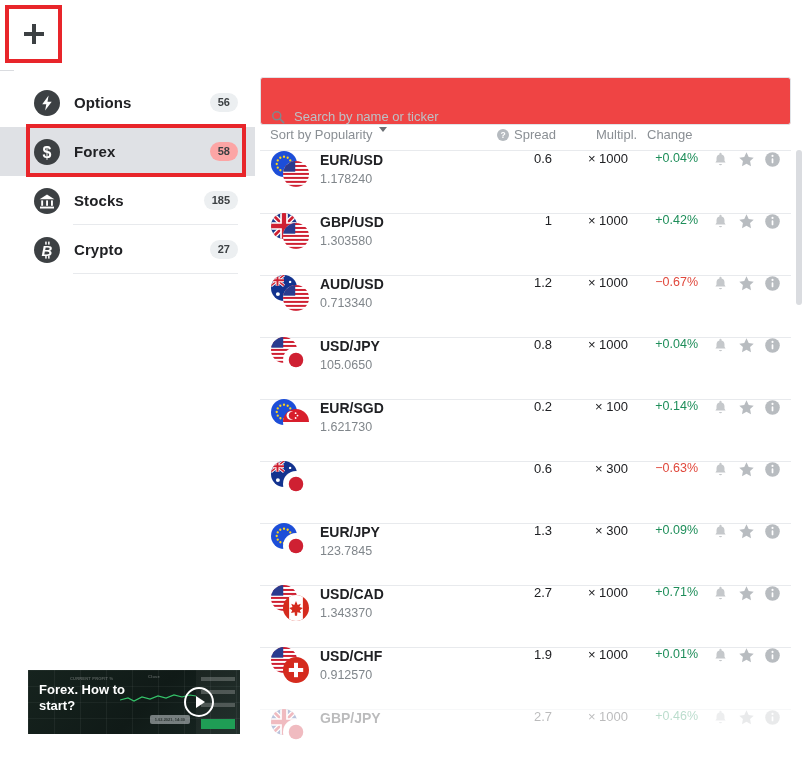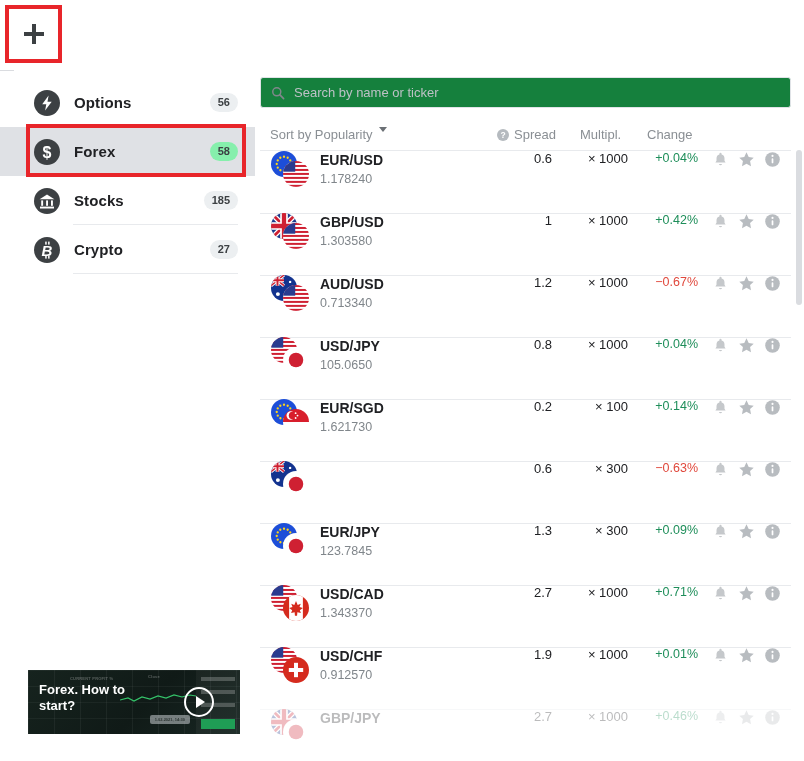--- a/index.html
+++ b/index.html
@@ -61,21 +61,21 @@
   }
   .nav-badge {
     flex: 0 0 auto;
     background: #eceff1; color: #3c4043;
     border-radius: 10px;
     font-size: 11px; font-weight: bold;
     padding: 3px 8px;
     min-width: 24px; text-align: center;
     line-height: 1.15;
   }
-  .nav-item.active .nav-badge { background: #86efac; }
+  .nav-item.active .nav-badge { background: #fca5a5; }
   .nav-sep {
     position: absolute; left: 73px; right: 17px; bottom: 0;
     height: 1px; background: #e8eaed;
   }
 
   
   .promo {
     position: absolute; left: 28px; top: 670px;
     width: 212px; height: 64px;
     background: #14211c;
@@ -140,25 +140,25 @@
   
   .content {
     position: absolute; left: 255px; top: 0;
     width: 549px; height: 761px;
     background: #ffffff;
   }
   .search-wrap {
     position: absolute; left: 5px; top: 77px; width: 531px; height: 31px;
   }
   .search-box {
-    width: 100%; height: 31px;
+    width: 100%; height: 48px;
     border: 1px solid #e0e3e7; border-radius: 3px;
-    display: flex; align-items: center;
+    display: flex; align-items: flex-end;
     padding: 0 10px;
-    background: #15803d;
+    background: #ef4444;
   }
   .search-icon { width: 14px; height: 14px; flex: 0 0 14px; margin-right: 9px; }
   .search-input {
     flex: 1 1 auto; border: none; outline: none;
     font-family: "Liberation Sans", sans-serif;
     font-size: 13px; color: #202124; background: transparent;
   }
   .search-input::placeholder { color: #bdc1c6; }
 
   .table-head {
@@ -172,21 +172,21 @@
     cursor: pointer;
   }
   .caret {
     width: 0; height: 0;
     border-left: 4.5px solid transparent;
     border-right: 4.5px solid transparent;
     border-top: 5px solid #6b7075;
   }
   .th { position: absolute; }
   .th-spread { left: 237px; display: flex; align-items: center; gap: 5px; }
-  .th-multi  { left: 320px; }
+  .th-multi  { left: 336px; }
   .th-change { left: 387px; }
   .q-icon { width: 12px; height: 12px; display: block; }
 
   .head-rule {
     position: absolute; left: 5px; top: 150px; width: 531px; height: 1px;
     background: #e8eaed;
   }
 
   .rows {
     position: absolute; left: 5px; top: 151px; width: 531px; height: 610px;

